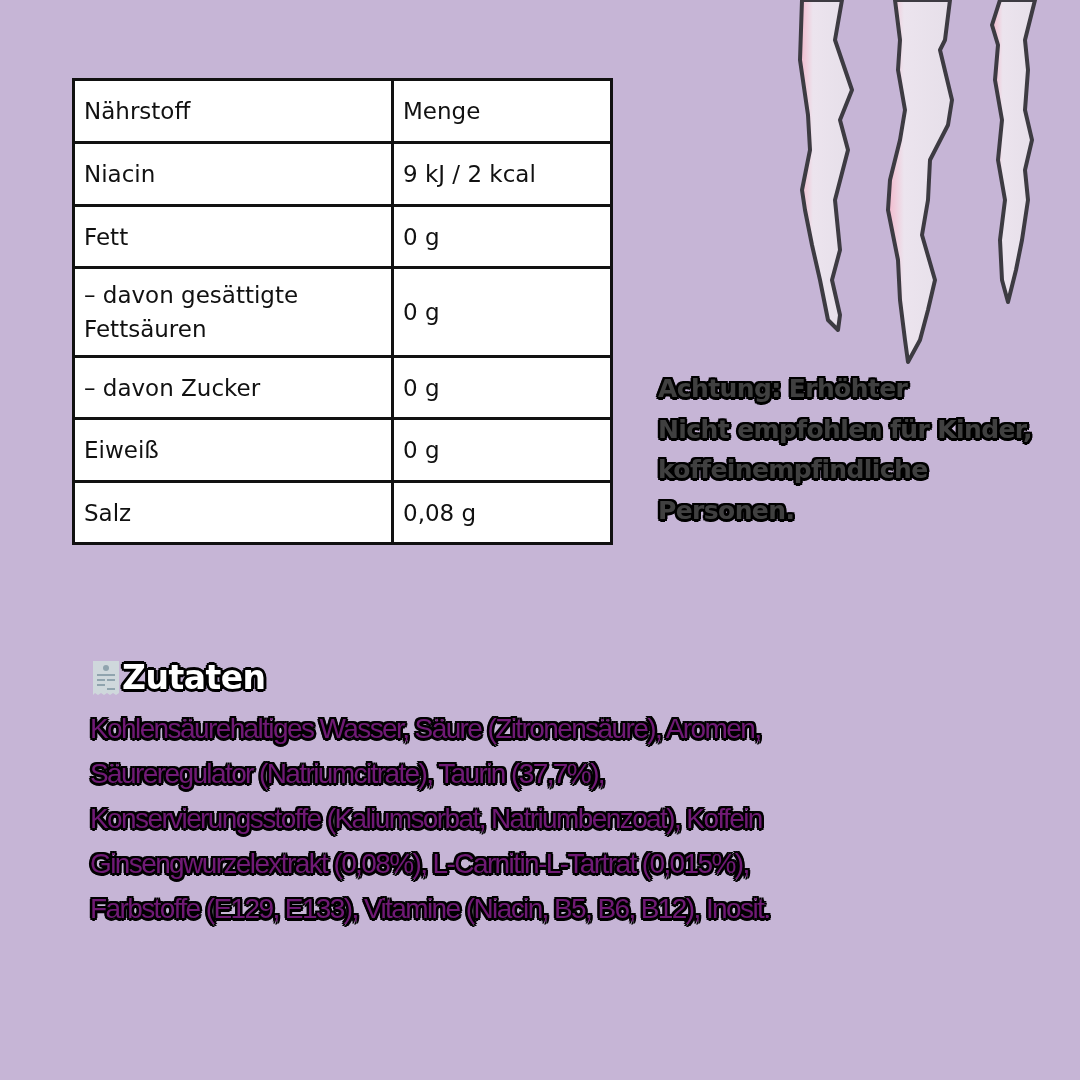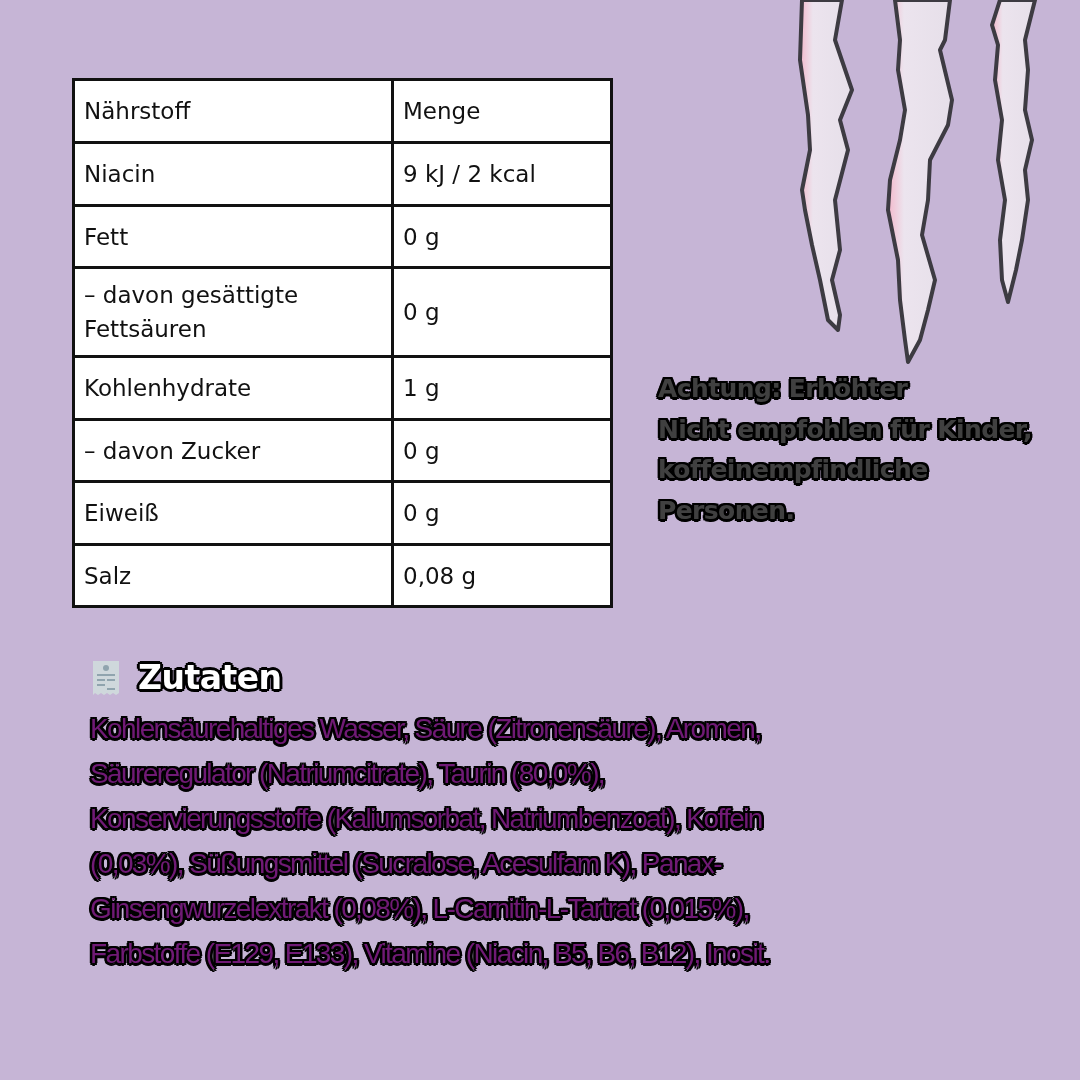--- a/index.html
+++ b/index.html
@@ -30,21 +30,21 @@
     color: #404040; font-weight: bold;
     font-size: 25px; line-height: 40.5px;
     letter-spacing: -0.6px;
     text-shadow:
       -2px -2px 0 #000, 2px -2px 0 #000, -2px 2px 0 #000, 2px 2px 0 #000,
       0 -2.5px 0 #000, 0 2.5px 0 #000, -2.5px 0 0 #000, 2.5px 0 0 #000;
     margin-left: 28px;
   }
   .ingredients-header {
     position: absolute; left: 90px; top: 658px;
-    display: flex; align-items: center; gap: 16px;
+    display: flex; align-items: center; gap: 0;
   }
   .doc-icon { width: 32px; height: 36px; }
   .ingredients-title {
     color: #fff; font-weight: bold; font-size: 33px;
     letter-spacing: -0.5px;
     text-shadow:
       -2px -2px 0 #000, 2px -2px 0 #000, -2px 2px 0 #000, 2px 2px 0 #000,
       0 -3px 0 #000, 0 3px 0 #000, -3px 0 0 #000, 3px 0 0 #000;
   }
   .ingredients-text {
@@ -87,24 +87,20 @@
     <td>9 kJ / 2 kcal</td>
   </tr>
   <tr style="height:62px">
     <td class="name">Fett</td>
     <td>0 g</td>
   </tr>
   <tr style="height:89px">
     <td class="name">– davon gesättigte Fettsäuren</td>
     <td>0 g</td>
   </tr>
-  <tr style="height:63px">
-    <td class="name">Kohlenhydrate</td>
-    <td>1 g</td>
-  </tr>
   <tr style="height:62px">
     <td class="name">– davon Zucker</td>
     <td>0 g</td>
   </tr>
   <tr style="height:63px">
     <td class="name">Eiweiß</td>
     <td>0 g</td>
   </tr>
   <tr style="height:62px">
     <td class="name">Salz</td>
@@ -128,18 +124,17 @@
     <rect x="7" y="19" width="8" height="2" fill="#90a4ae"></rect>
     <rect x="17" y="19" width="8" height="2" fill="#90a4ae"></rect>
     <rect x="7" y="24" width="8" height="2" fill="#90a4ae"></rect>
     <rect x="17" y="28" width="8" height="2" fill="#90a4ae"></rect>
   </svg>
   <span class="ingredients-title">Zutaten</span>
 </div>
 
 <div class="ingredients-text">
   <span class="line">Kohlensäurehaltiges Wasser, Säure (Zitronensäure), Aromen,</span>
-  <span class="line">Säureregulator (Natriumcitrate), Taurin (80,0%),</span>
+  <span class="line">Säureregulator (Natriumcitrate), Taurin (37,7%),</span>
   <span class="line">Konservierungsstoffe (Kaliumsorbat, Natriumbenzoat), Koffein</span>
-  <span class="line">(0,03%), Süßungsmittel (Sucralose, Acesulfam K), Panax-</span>
   <span class="line">Ginsengwurzelextrakt (0,08%), L-Carnitin-L-Tartrat (0,015%),</span>
   <span class="line">Farbstoffe (E129, E133), Vitamine (Niacin, B5, B6, B12), Inosit.</span>
 </div>
 
 </body></html>

